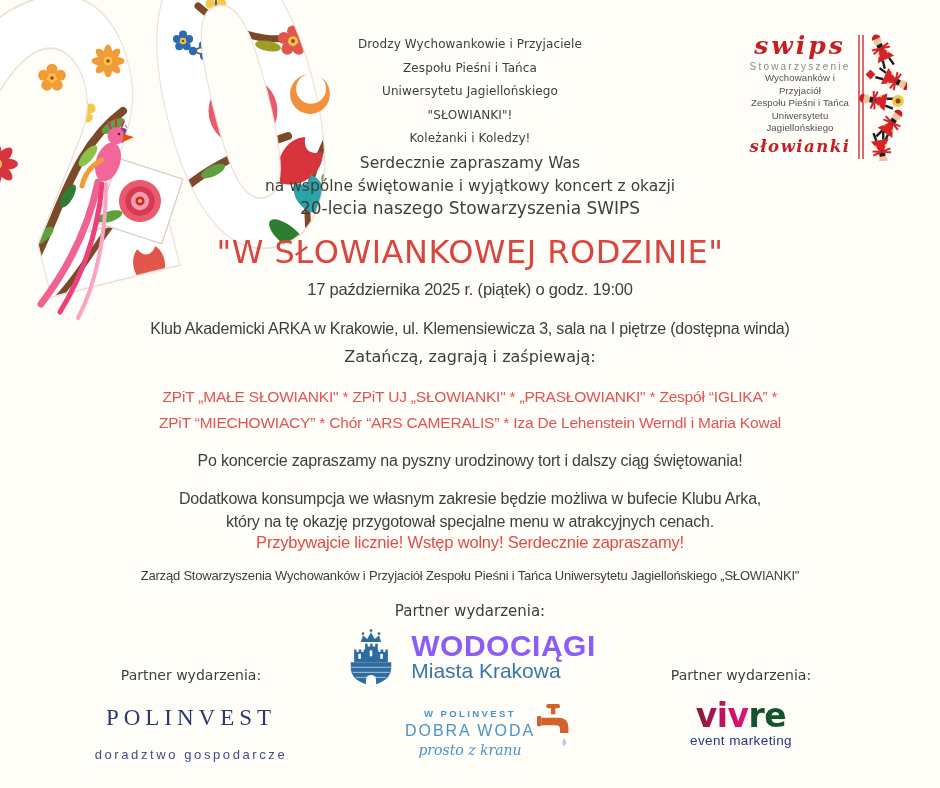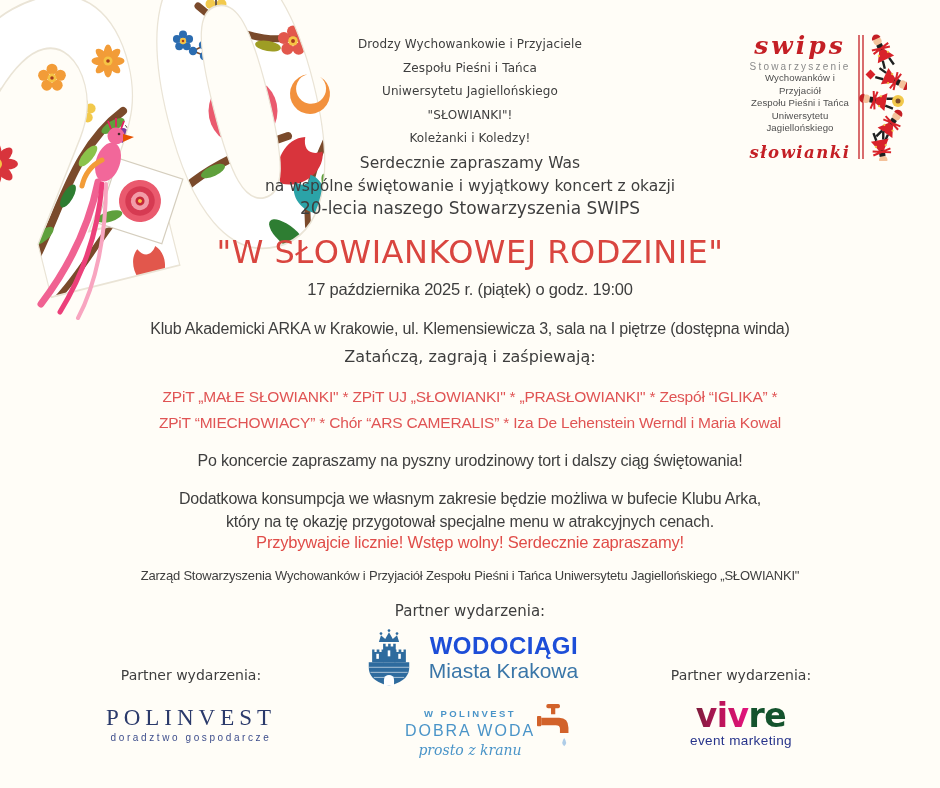--- a/index.html
+++ b/index.html
@@ -29,50 +29,50 @@
   
   .swips{position:absolute;left:745px;top:33px;width:162px;height:128px;}
   .swips .txt{position:absolute;left:0;top:0;width:110px;text-align:center;}
   .swips .brand{font-family:"DejaVu Serif",serif;font-weight:bold;font-style:italic;
     color:#C41F25;font-size:25px;line-height:26px;letter-spacing:3px;}
   .swips .l1{color:#8A8A8A;font-size:10px;letter-spacing:2.2px;margin-top:2px;
     font-family:"Liberation Sans",sans-serif;}
   .swips .l{color:#4F4F4F;font-size:9.6px;line-height:12.5px;
     font-family:"Liberation Sans",sans-serif;letter-spacing:0.1px;}
   .swips .brand2{font-family:"DejaVu Serif",serif;font-weight:bold;font-style:italic;
-    color:#C41F25;font-size:16.5px;letter-spacing:1.5px;margin-top:8px;}
+    color:#C41F25;font-size:16.5px;letter-spacing:1.5px;margin-top:2px;}
   .swips svg{position:absolute;left:112px;top:0;}
 
   
   .floral{position:absolute;left:-12px;top:-14px;}
 
   
   .wodo-row{position:absolute;top:628px;left:0;right:0;display:flex;
     justify-content:center;align-items:center;gap:13px;}
-  .wodo-name{color:#1d4ed8;font-weight:bold;font-size:24px;letter-spacing:0.5px;
+  .wodo-name{color:#8b5cf6;font-weight:bold;font-size:30px;letter-spacing:0.5px;
     line-height:26px;font-family:"Liberation Sans",sans-serif;text-align:right;}
   .wodo-sub{color:#3A76A8;font-size:21px;line-height:24px;
     font-family:"Liberation Sans",sans-serif;}
   .dw-wrap{top:708px;}
   .dw{position:relative;display:inline-block;text-align:center;}
   .dw-top{color:#4A94C8;font-size:9.5px;letter-spacing:2.4px;font-weight:bold;
     font-family:"Liberation Sans",sans-serif;}
   .dw-name{color:#4A94C8;font-size:16px;letter-spacing:2px;line-height:23px;
     font-family:"Liberation Sans",sans-serif;}
   .dw-sub{color:#4A94C8;font-size:14px;font-style:italic;
     font-family:"DejaVu Serif",serif;}
   .dw svg{position:absolute;right:-36px;top:-4px;}
 
   .pcol{position:absolute;width:250px;text-align:center;}
   .pcol-left{left:66px;top:667px;}
   .pcol-right{left:616px;top:667px;}
   .plabel{font-size:14px;}
   .polinvest-name{margin-top:22px;color:#2B3A6B;font-size:23px;letter-spacing:5px;
     font-family:"Liberation Serif",serif;}
-  .polinvest-sub{color:#3E4E8C;font-size:10px;letter-spacing:2.6px;margin-top:1px;
+  .polinvest-sub{color:#3E4E8C;font-size:13px;letter-spacing:2.6px;margin-top:16px;
     font-family:"Liberation Sans",sans-serif;}
   .vivre-logo{margin-top:16px;font-weight:bold;font-size:33px;line-height:34px;
     letter-spacing:-0.5px;font-family:"DejaVu Sans",sans-serif;}
   .viv{color:#C2185B;}
   @supports ((-webkit-background-clip:text)){
     .viv{background:linear-gradient(90deg,#7D1C3B,#C4135F 55%,#E3147F);
       -webkit-background-clip:text;background-clip:text;color:transparent;}
   }
   .re{color:#14532d;}
   .vivre-sub{color:#27348B;font-size:13.5px;margin-top:0px;letter-spacing:0.4px;

